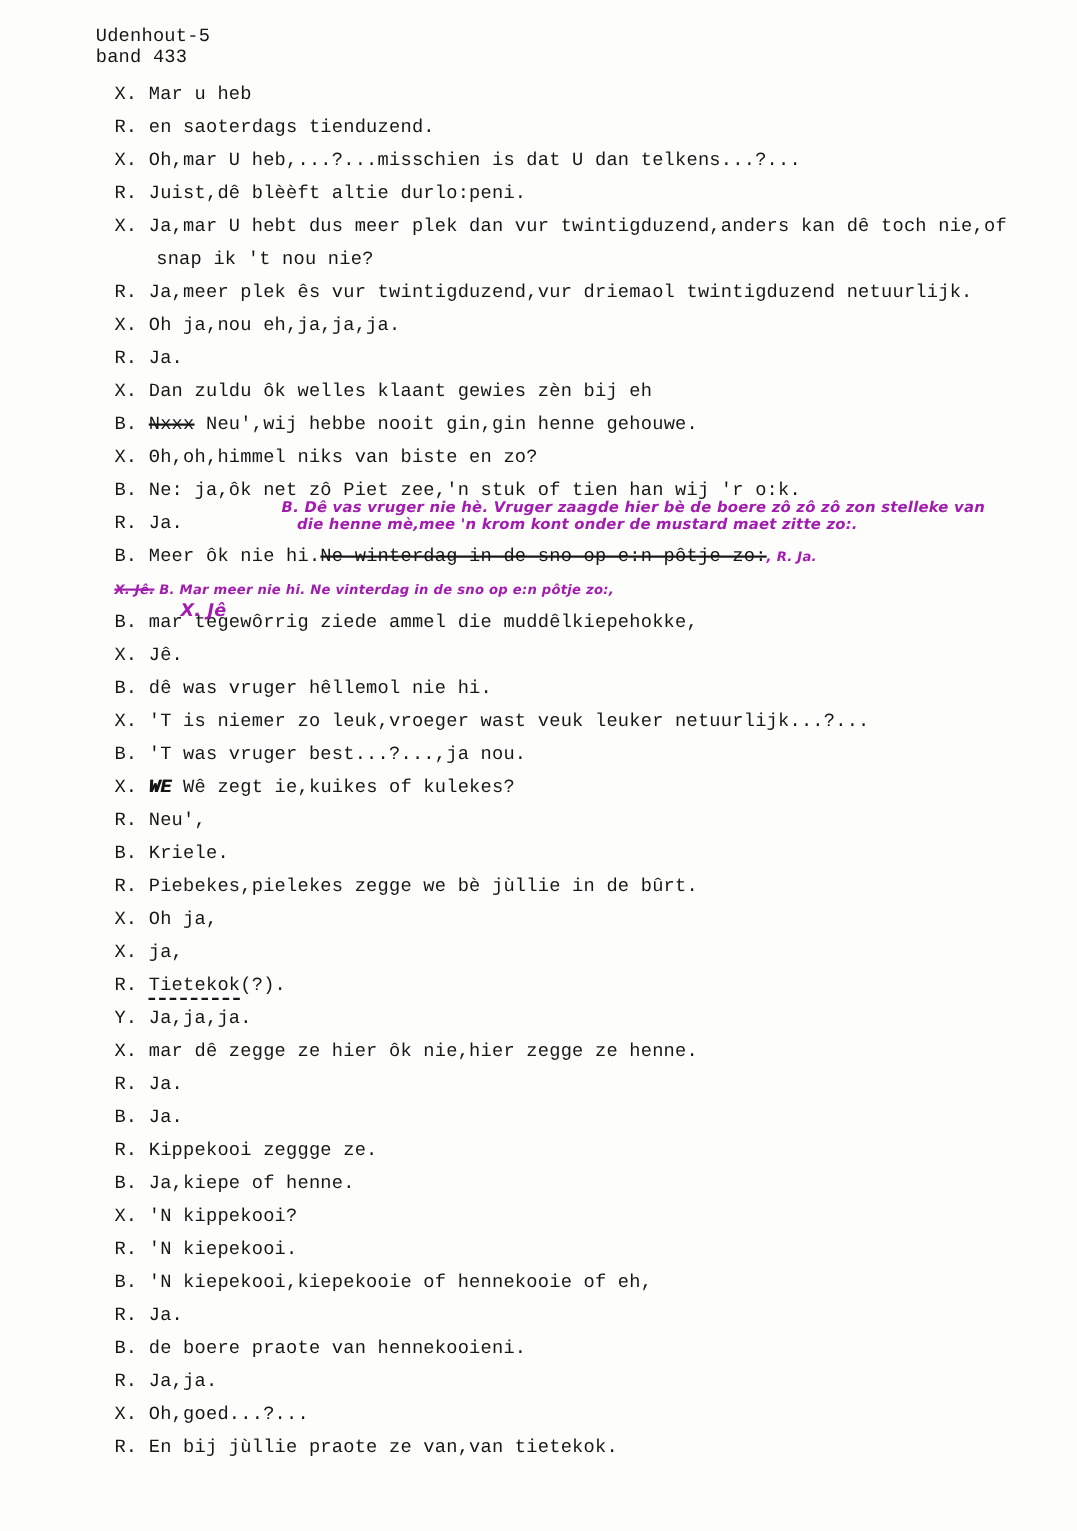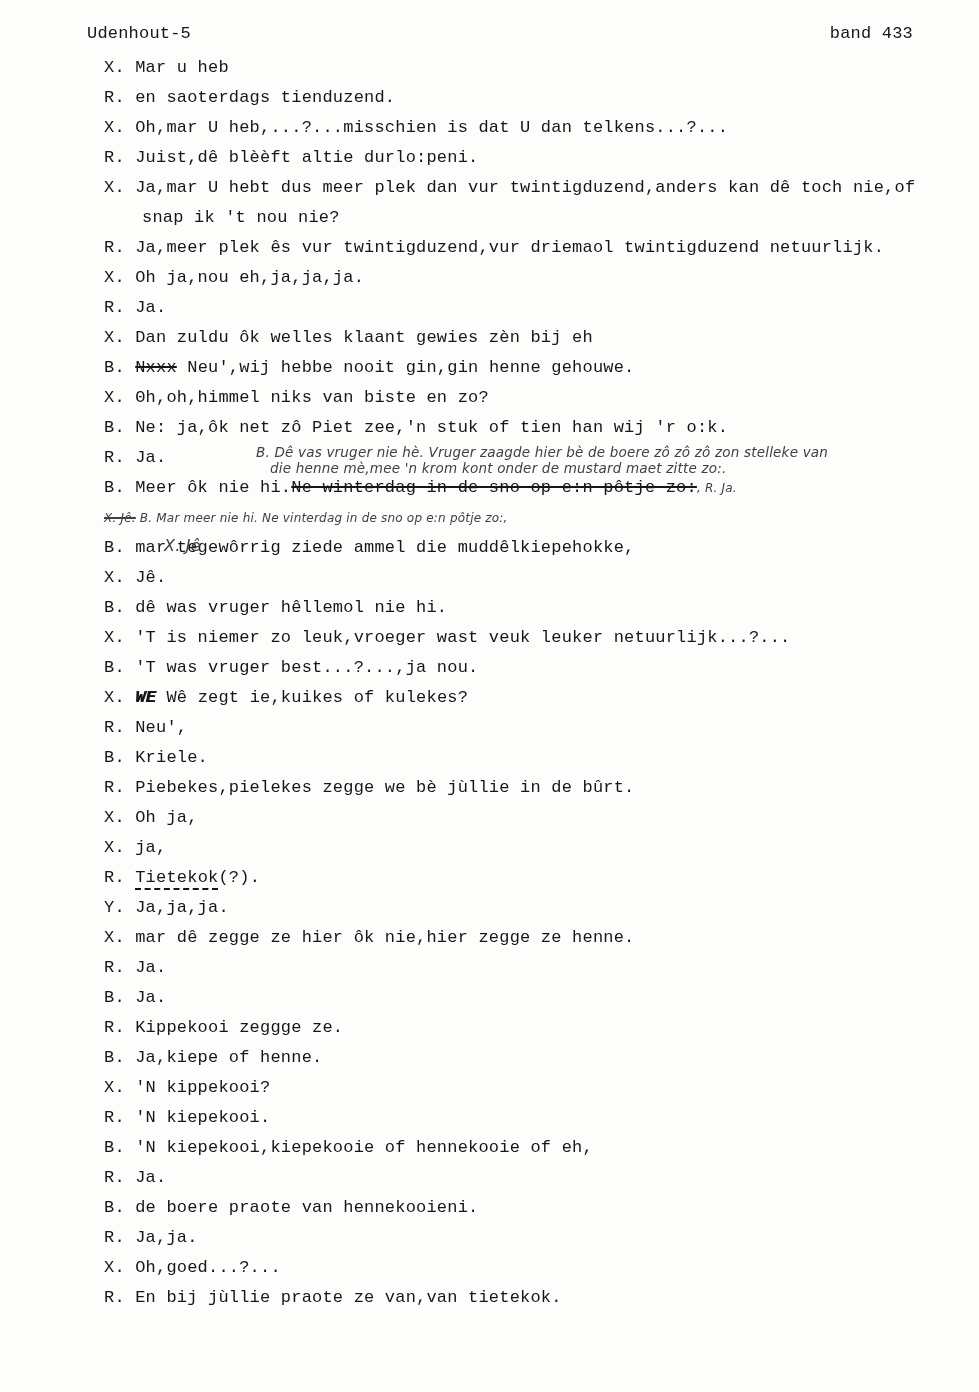--- a/index.html
+++ b/index.html
@@ -11,43 +11,43 @@
     overflow:hidden;
     font-family:"Liberation Mono", monospace;
   }
   .header {
     display:flex;
     justify-content:space-between;
     padding:24px 66px 0 87px;
     font-size:17px;
     letter-spacing:0.2px;
     white-space:pre;
+    flex-direction:column;
   }
   .transcript {
     margin-top:15px;
     padding-left:104px;
   }
   .line {
     position:relative;
     height:30px;
     white-space:pre;
     font-size:17px;
     letter-spacing:0.2px;
   }
   .line.indent { padding-left:38px; }
   .seg-typed   { }
   .seg-struck  { text-decoration:line-through; text-decoration-thickness:2px; }
   .seg-bold    { font-weight:bold; text-shadow:0.6px 0 0 #161616;font-style:italic; }
   .seg-dashu   { border-bottom:2px dashed #161616; padding-bottom:1px;margin-top:32px; }
   .seg-hand, .hand-annotation, .hand-subline {
     font-family:"DejaVu Sans", sans-serif;
     font-style:italic;
-    font-weight:normal;
-    color:#404040;
-    margin-top:10px;
+    font-weight:bold;
+    color:#a21caf;
   }
   .seg-hand { font-size:12px; }
   .seg-handstruck {
     text-decoration:line-through;
     text-decoration-thickness:2px;
   }
   .hand-annotation {
     position:absolute;
     left:152px; top:-14px;
     font-size:13.5px;

